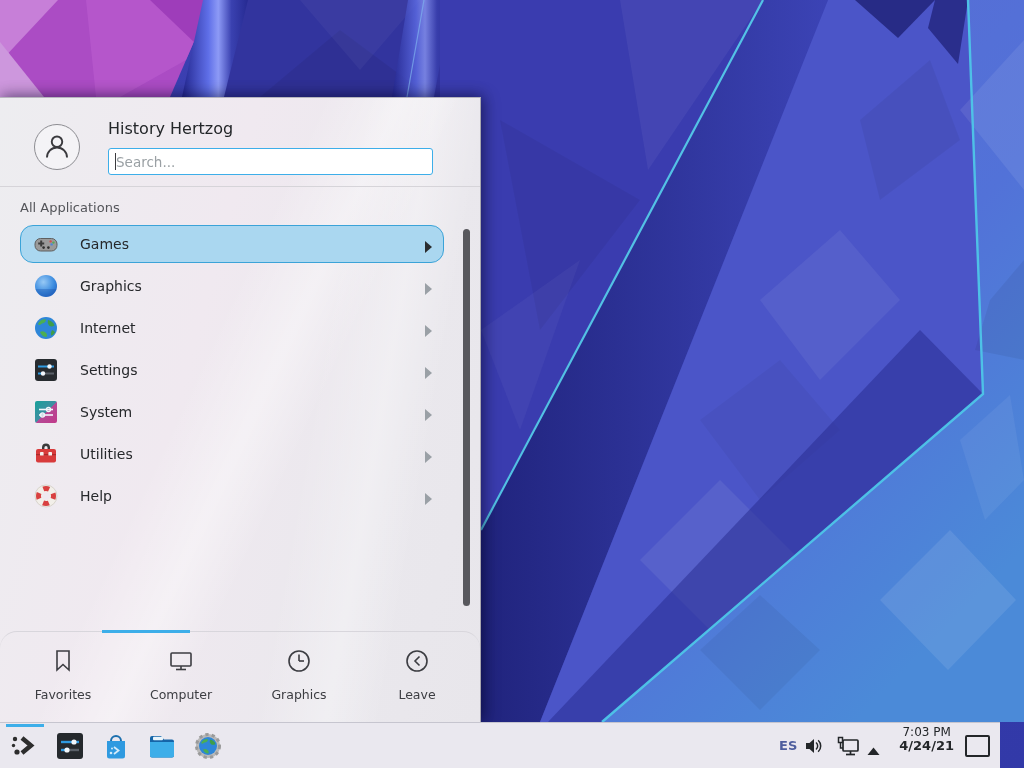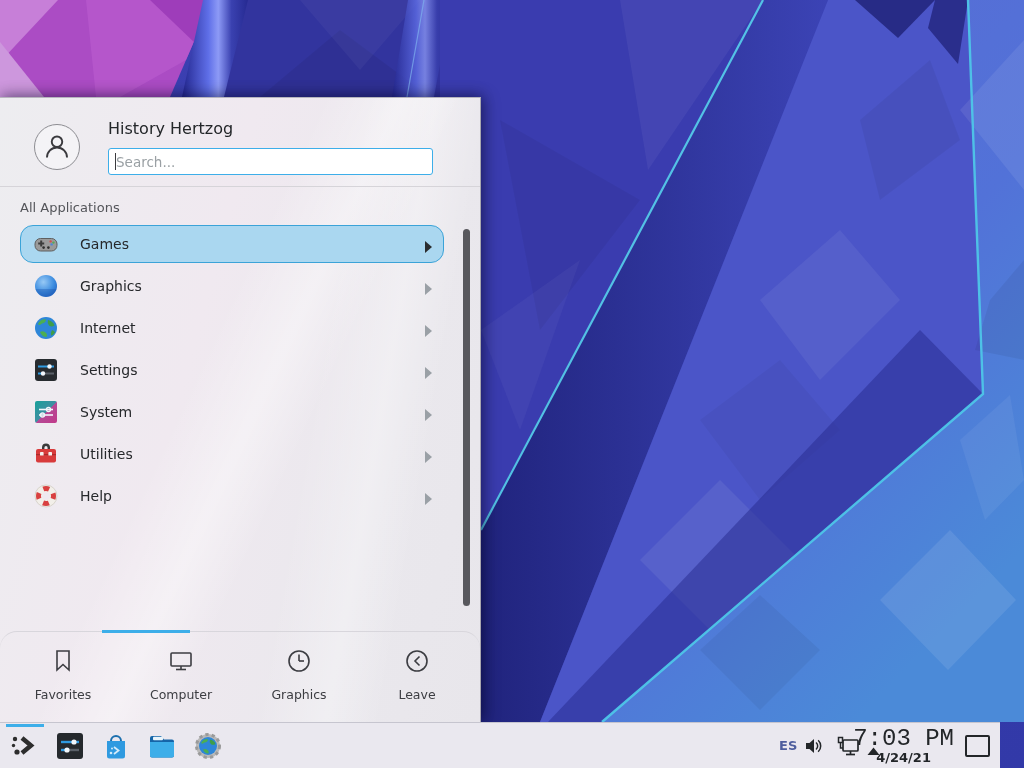--- a/index.html
+++ b/index.html
@@ -69,21 +69,21 @@
     position:absolute;left:0;top:722px;width:1000px;height:46px;
     background:#eae8ef;border-top:1px solid rgba(90,90,110,.25);box-sizing:border-box;
   }
   .task-apps{position:absolute;left:8px;top:7px;display:flex;gap:14px;}
   .task-app{width:32px;height:32px;}
   .task-app svg{width:32px;height:32px;display:block;}
   .launcher-indicator{position:absolute;left:6px;top:1px;width:38px;height:3px;background:#3daee9;}
   .kbd-layout{position:absolute;left:779px;top:15px;font-size:13px;font-weight:bold;color:#4e5e9e;}
   .tray-icon{position:absolute;}
   .clock{position:absolute;right:46px;top:3px;text-align:center;color:#232629;line-height:1.05;}
-  .clock .time{font-size:24px;font-family:Liberation Mono, monospace;}
+  .clock .time{font-size:12px;}
   .clock .date{font-size:13px;font-weight:bold;}
   .show-desktop{position:absolute;right:10px;top:12px;width:25px;height:22px;border:2px solid #232629;border-radius:2px;box-sizing:border-box;background:transparent;}
 </style>
 </head>
 <body>
 
 <svg id="wallpaper" viewBox="0 0 1024 768" preserveAspectRatio="none">
   <defs>
     <linearGradient id="wgBase" x1="0" y1="0" x2="1" y2="1">
       <stop offset="0" stop-color="#3c40b2"></stop>

